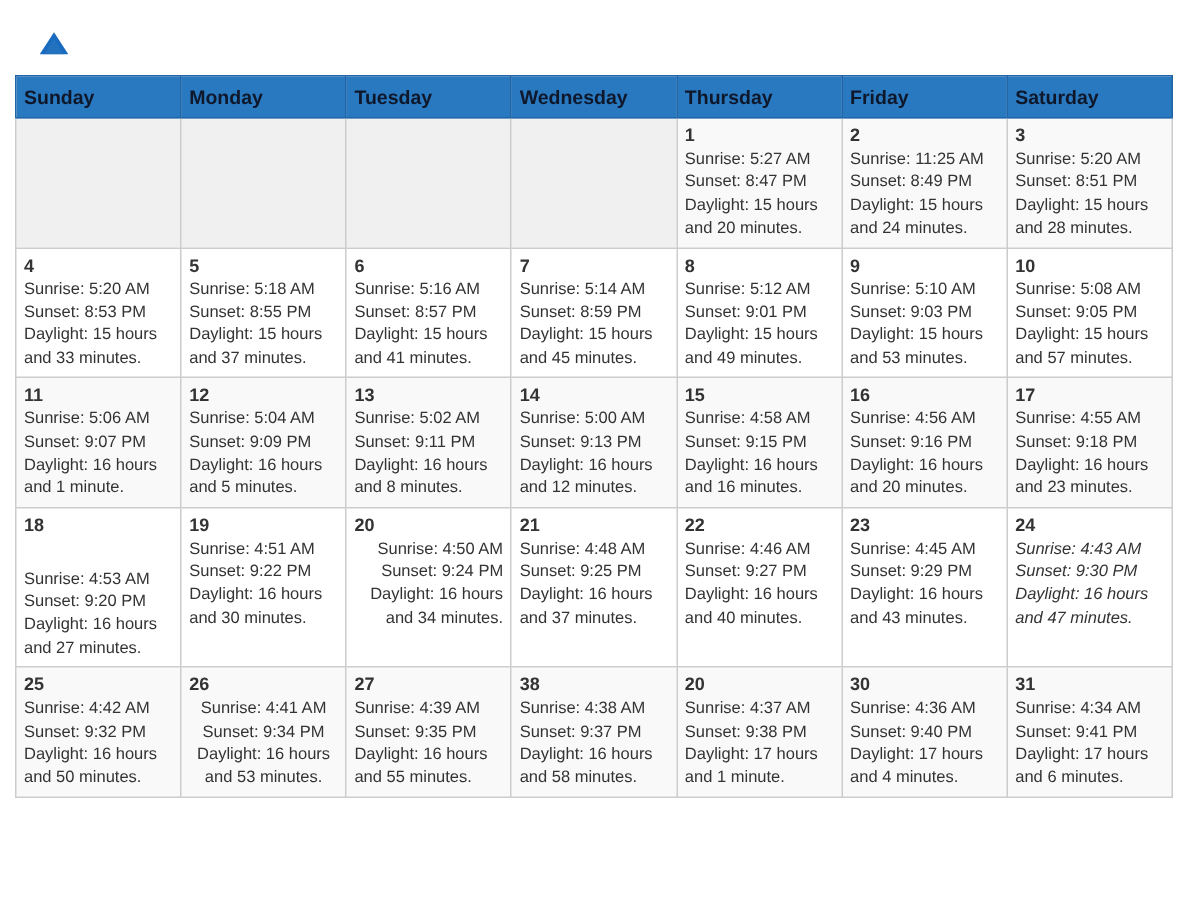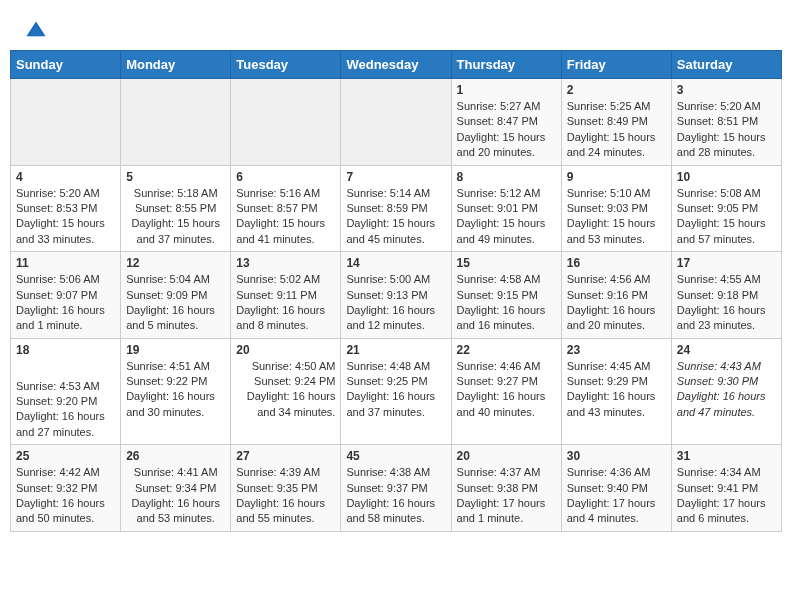--- a/index.html
+++ b/index.html
@@ -45,21 +45,21 @@
       font-size: 15px;
       color: #444;
     }
     .calendar {
       width: 100%;
       border-collapse: collapse;
       border: 1px solid #ccc;
     }
     .calendar th {
       background: #2979c0;
-      color: #ffffff;
+      color: #0f172a;
       font-size: 13px;
       font-weight: bold;
       padding: 6px 5px;
       text-align: left;
       border: 1px solid #1f65a8;
     }
     .calendar td {
       vertical-align: top;
       border: 1px solid #ccc;
       padding: 4px 5px;
@@ -134,21 +134,21 @@
         <td class="empty-cell"></td>
         <td>
           <span class="day-number">1</span>
           <div class="day-content" style="white-space: pre-line;">Sunrise: 5:27 AM
 Sunset: 8:47 PM
 Daylight: 15 hours
 and 20 minutes.</div>
         </td>
         <td>
           <span class="day-number">2</span>
-          <div class="day-content" style="white-space: pre-line;">Sunrise: 5:25 AM
+          <div class="day-content" style="white-space: pre-line;">Sunrise: 11:25 AM
 Sunset: 8:49 PM
 Daylight: 15 hours
 and 24 minutes.</div>
         </td>
         <td>
           <span class="day-number">3</span>
           <div class="day-content" style="white-space: pre-line;">Sunrise: 5:20 AM
 Sunset: 8:51 PM
 Daylight: 15 hours
 and 28 minutes.</div>
@@ -157,21 +157,21 @@
       <tr class="week-row">
         <td>
           <span class="day-number">4</span>
           <div class="day-content" style="white-space: pre-line;">Sunrise: 5:20 AM
 Sunset: 8:53 PM
 Daylight: 15 hours
 and 33 minutes.</div>
         </td>
         <td>
           <span class="day-number">5</span>
-          <div class="day-content" style="white-space: pre-line; text-align: center;">Sunrise: 5:18 AM
+          <div class="day-content" style="white-space: pre-line;">Sunrise: 5:18 AM
 Sunset: 8:55 PM
 Daylight: 15 hours
 and 37 minutes.</div>
         </td>
         <td>
           <span class="day-number">6</span>
           <div class="day-content" style="white-space: pre-line;">Sunrise: 5:16 AM
 Sunset: 8:57 PM
 Daylight: 15 hours
 and 41 minutes.</div>
@@ -323,21 +323,21 @@
 and 53 minutes.</div>
         </td>
         <td>
           <span class="day-number">27</span>
           <div class="day-content" style="white-space: pre-line;">Sunrise: 4:39 AM
 Sunset: 9:35 PM
 Daylight: 16 hours
 and 55 minutes.</div>
         </td>
         <td>
-          <span class="day-number">45</span>
+          <span class="day-number">38</span>
           <div class="day-content" style="white-space: pre-line;">Sunrise: 4:38 AM
 Sunset: 9:37 PM
 Daylight: 16 hours
 and 58 minutes.</div>
         </td>
         <td>
           <span class="day-number">20</span>
           <div class="day-content" style="white-space: pre-line;">Sunrise: 4:37 AM
 Sunset: 9:38 PM
 Daylight: 17 hours

